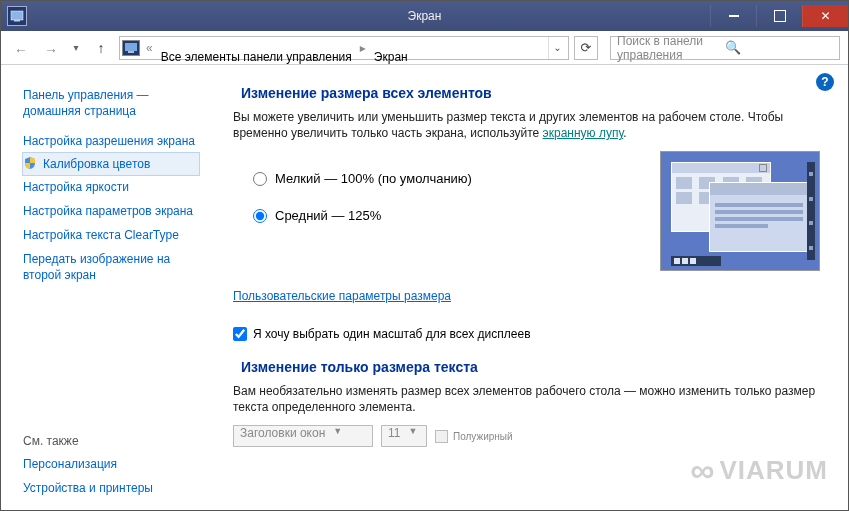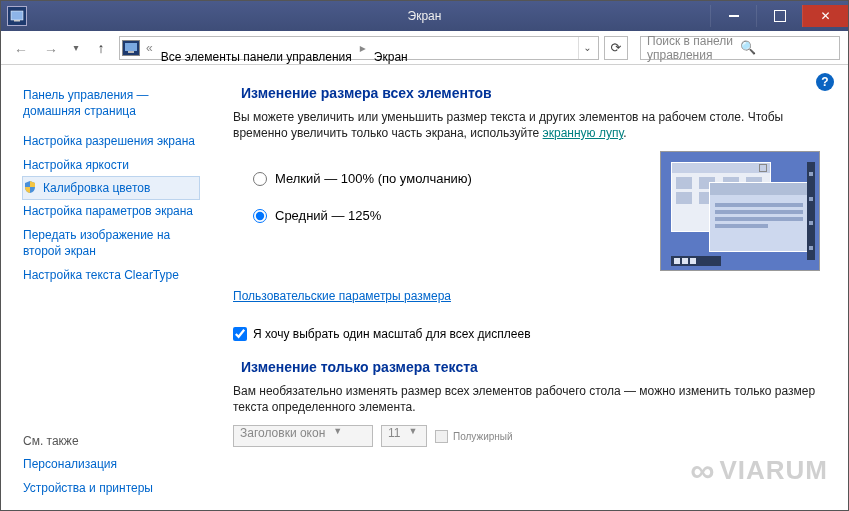--- a/index.html
+++ b/index.html
@@ -23,21 +23,21 @@
   .navbtn.drop { width: 14px; font-size:10px; color:#666;}
   .navbtn.up { color:#333;}
   .addrbar { flex: 1; height: 24px; border: 1px solid #bbb; display: flex; align-items: center; padding: 0 2px; gap: 4px; font-size: 12px; }
   .addrbar .ic { width:18px; height:16px; background:#1e3a6e; border:1px solid #888; display:flex; align-items:center; justify-content:center;}
   .addrbar .ic svg{width:12px;height:10px;}
   .addrbar .sep { color:#888; padding:0 2px;}
   .addrbar .crumb { padding: 0 2px; margin-top: 19px; }
   .addrbar .spacer{flex:1;}
   .addrbar .dd { width:18px; text-align:center; color:#555; font-size:10px; border-left:1px solid #ddd; height:100%; display:flex; align-items:center; justify-content:center;}
   .refreshbtn { width:24px; height:24px; border:1px solid #bbb; display:flex; align-items:center; justify-content:center; color:#444; font-size:13px; margin-left:-1px;}
-  .searchbox { width: 200px; height: 24px; border: 1px solid #bbb; display: flex; align-items: center; padding: 0 6px; color: #888; margin-left:6px;}
+  .searchbox { width: 230px; height: 24px; border: 1px solid #bbb; display: flex; align-items: center; padding: 0 6px; color: #888; margin-left:6px;}
   .searchbox span{flex:1;}
   .searchbox .mag { color:#555; font-size:13px;}
 
   
   .content { display: flex; height: calc(100% - 64px); }
   .sidebar { width: 210px; padding: 18px 12px 10px 22px; border-right: none; display:flex; flex-direction:column;}
   .sidelink { color: #0066cc; font-size: 12px; line-height: 16px; padding: 4px 0; cursor: pointer; display:flex; gap:6px; align-items:flex-start;}
   .sidelink.hover { background:#e8f0fa; border:1px solid #bcd4ee; margin:-1px; padding:3px 0;}
   .sidelink .shield { width:14px; height:14px; flex-shrink:0;}
   .sidebar .spacer{flex:1;}
@@ -128,41 +128,41 @@
 
 <div class="content">
   <div class="sidebar">
     <div class="sidelink">
         <span>Панель управления — домашняя страница</span>
       </div>
     <div style="height:6px"></div>
     <div class="sidelink">
         <span>Настройка разрешения экрана</span>
       </div>
-    <div class="sidelink">
-        <span>Настройка яркости</span>
-      </div>
     <div class="sidelink hover">
       <span class="shield">
         <svg viewBox="0 0 14 14">
             <path d="M7 1 L12 3 L12 7 Q12 12 7 13 Q2 12 2 7 L2 3 Z" fill="#4a90d9"></path>
             <path d="M7 1 L12 3 L12 7 L7 7 Z" fill="#f5c542"></path>
             <path d="M7 7 L7 13 Q2 12 2 7 Z" fill="#f5c542"></path>
           </svg>
       </span>
       <span>Калибровка цветов</span>
     </div>
     <div class="sidelink">
+        <span>Настройка яркости</span>
+      </div>
+    <div class="sidelink">
         <span>Настройка параметров экрана</span>
       </div>
     <div class="sidelink">
+        <span>Настройка текста ClearType</span>
+      </div>
+    <div class="sidelink">
         <span>Передать изображение на второй экран</span>
-      </div>
-    <div class="sidelink">
-        <span>Настройка текста ClearType</span>
       </div>
     <div class="spacer"></div>
     <div class="seealso">См. также</div>
     <div class="sidelink">
         <span>Персонализация</span>
       </div>
     <div class="sidelink">
         <span>Устройства и принтеры</span>
       </div>
   </div>

